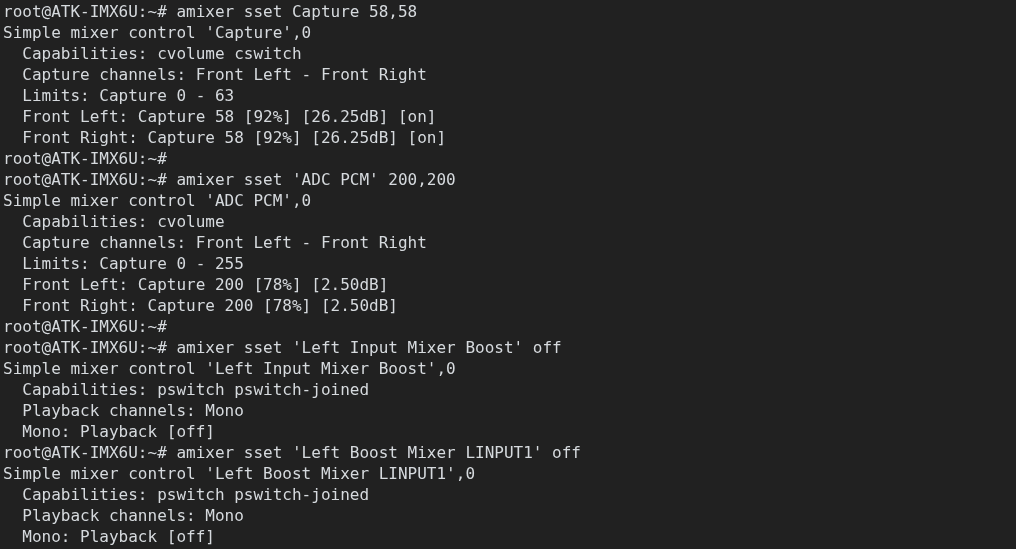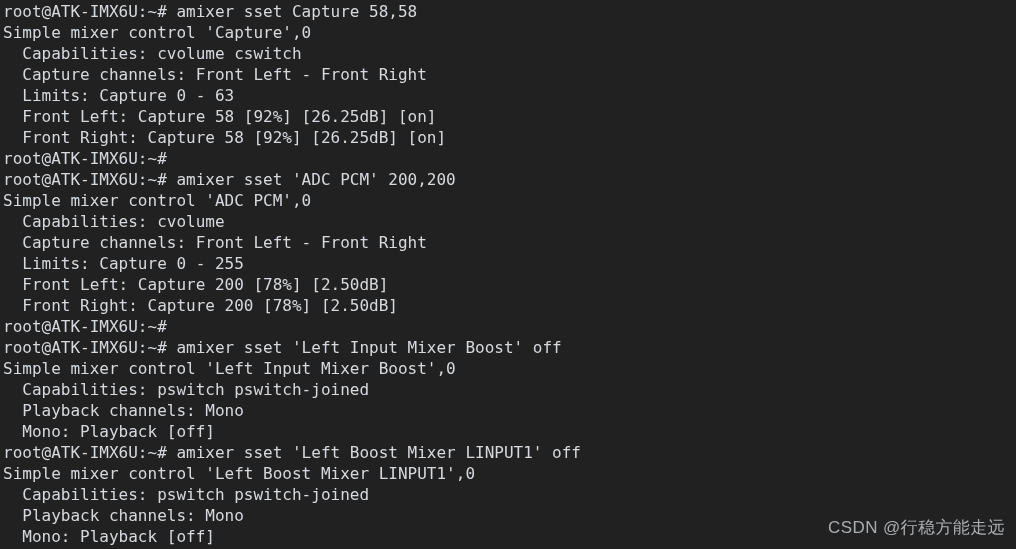--- a/index.html
+++ b/index.html
@@ -43,14 +43,13 @@
     letter-spacing: 0.4px;
     white-space: pre;
     pointer-events: none;
   }
 </style>
 </head>
 <body>
 
 <div id="terminal">
   <div id="screen"><span class="line">root@ATK-IMX6U:~# amixer sset Capture 58,58</span><span class="line">Simple mixer control 'Capture',0</span><span class="line">  Capabilities: cvolume cswitch</span><span class="line">  Capture channels: Front Left - Front Right</span><span class="line">  Limits: Capture 0 - 63</span><span class="line">  Front Left: Capture 58 [92%] [26.25dB] [on]</span><span class="line">  Front Right: Capture 58 [92%] [26.25dB] [on]</span><span class="line">root@ATK-IMX6U:~#</span><span class="line">root@ATK-IMX6U:~# amixer sset 'ADC PCM' 200,200</span><span class="line">Simple mixer control 'ADC PCM',0</span><span class="line">  Capabilities: cvolume</span><span class="line">  Capture channels: Front Left - Front Right</span><span class="line">  Limits: Capture 0 - 255</span><span class="line">  Front Left: Capture 200 [78%] [2.50dB]</span><span class="line">  Front Right: Capture 200 [78%] [2.50dB]</span><span class="line">root@ATK-IMX6U:~#</span><span class="line">root@ATK-IMX6U:~# amixer sset 'Left Input Mixer Boost' off</span><span class="line">Simple mixer control 'Left Input Mixer Boost',0</span><span class="line">  Capabilities: pswitch pswitch-joined</span><span class="line">  Playback channels: Mono</span><span class="line">  Mono: Playback [off]</span><span class="line">root@ATK-IMX6U:~# amixer sset 'Left Boost Mixer LINPUT1' off</span><span class="line">Simple mixer control 'Left Boost Mixer LINPUT1',0</span><span class="line">  Capabilities: pswitch pswitch-joined</span><span class="line">  Playback channels: Mono</span><span class="line">  Mono: Playback [off]</span></div>
-  <div class="watermark">CSDN @行稳方能走远</div>
 </div>
 
 </body></html>

